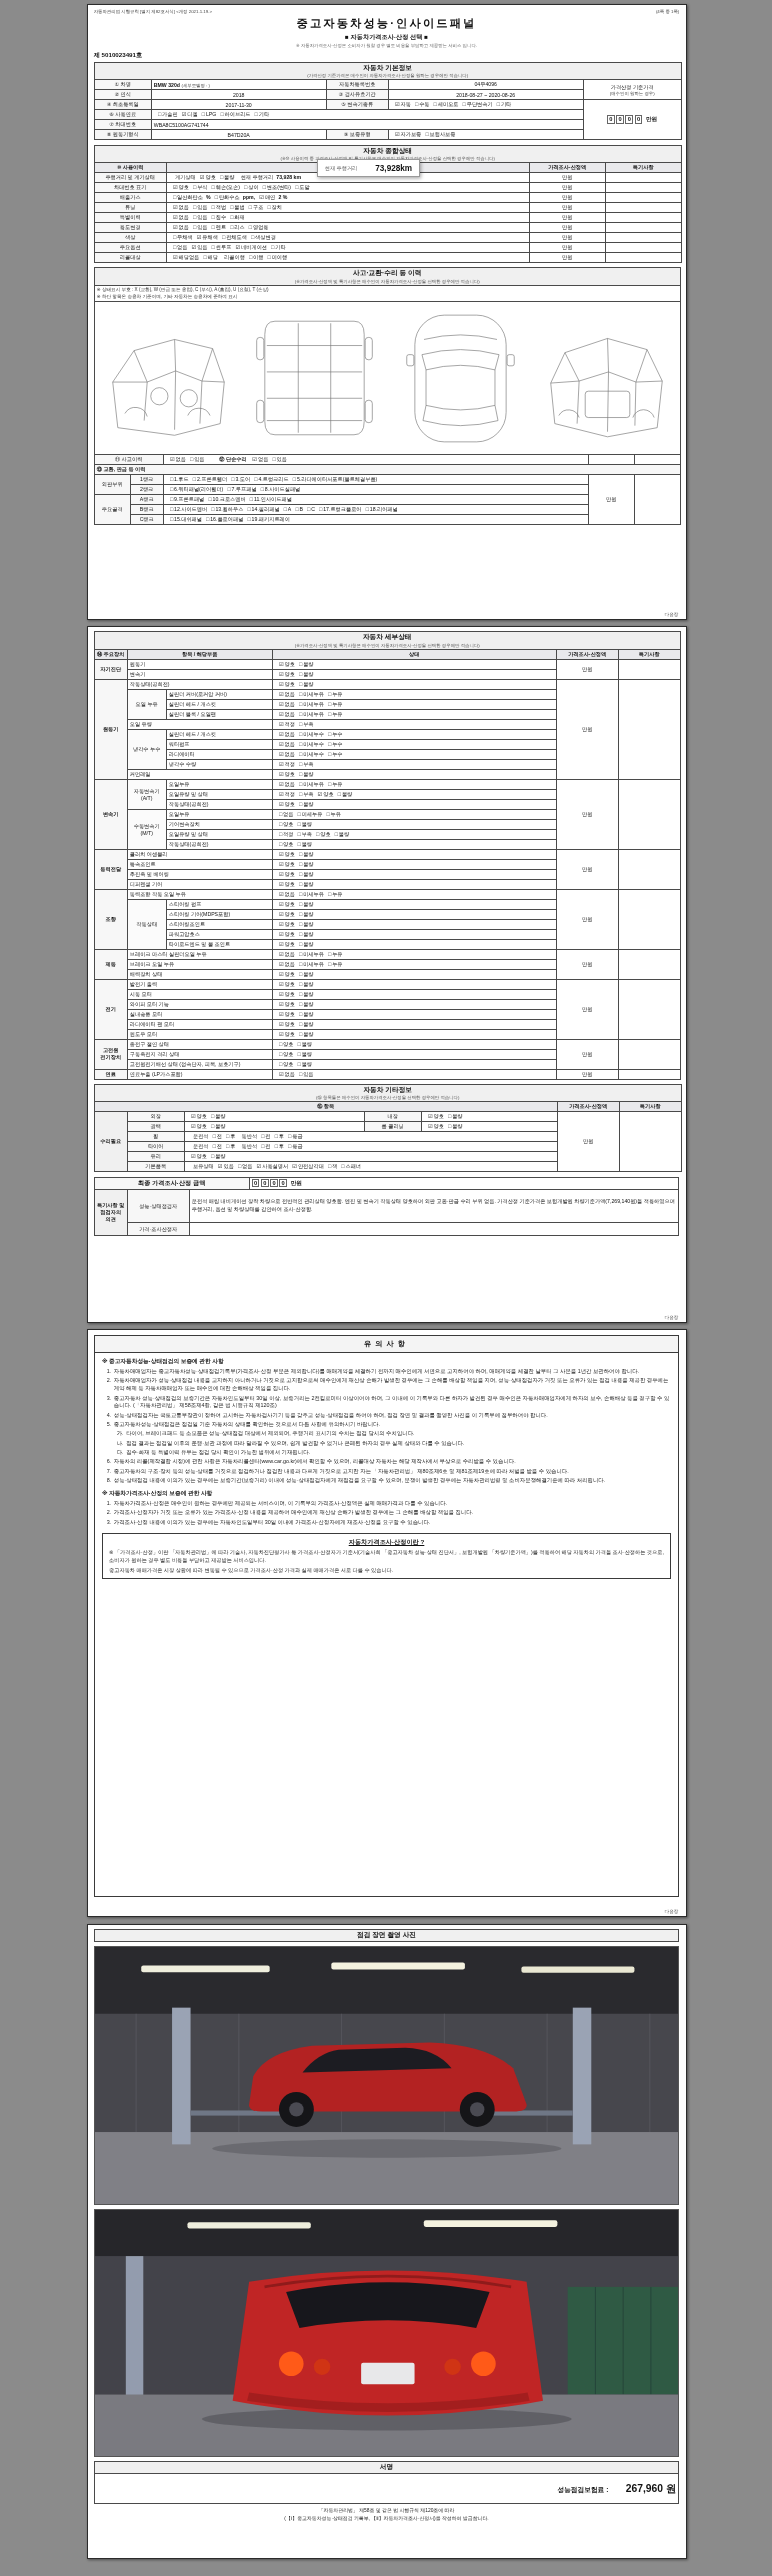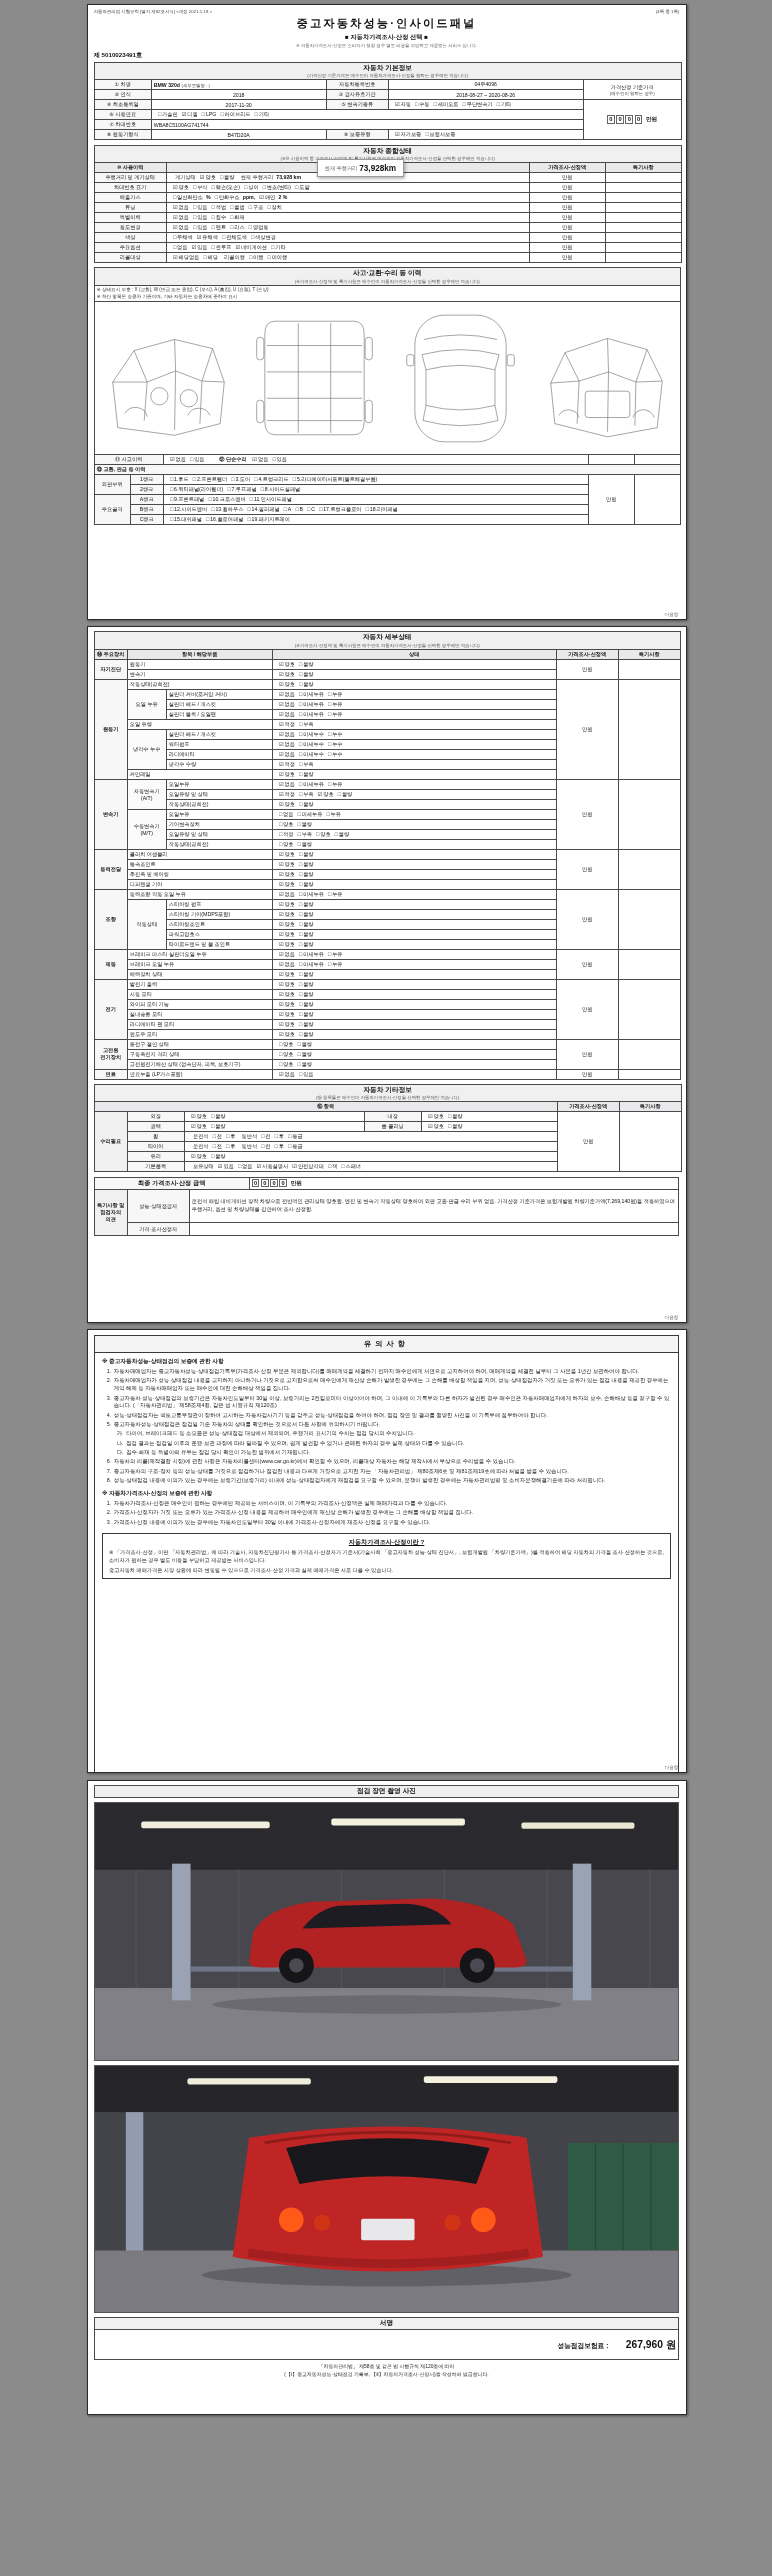--- a/index.html
+++ b/index.html
@@ -1,21 +1,21 @@
 <!DOCTYPE html>
 <html style="font-size:8.2px"><head>
 <meta charset="utf-8">
 <style>
 *{margin:0;padding:0;box-sizing:border-box}
 html,body{width:773px;height:2576px}
 body{background:#8b8b8b;font-family:"Liberation Sans","DejaVu Sans",sans-serif;color:#111;overflow:hidden}
 .page{position:relative;width:600px;margin:0 auto 6.2px;background:#fff;border:0.5px solid #2b2b2b;padding:4.1px 6.2px;box-shadow:0.5px 1px 2.6px rgba(0,0,0,.45);overflow:hidden}
 #p1{margin-top:4.1px;height:616px}
 #p2{height:697px}
-#p3{height:444px}
+#p3{height:588px}
 #p4{height:635px}
 .topline{display:flex;justify-content:space-between;margin-bottom:1px}
 .tiny{font-size:4.4px;color:#444}
 .doc-title{text-align:center;font-size:11.3px;font-weight:bold;letter-spacing:2.1px;margin-top:2.1px}
 .doc-sub{text-align:center;font-size:6.2px;font-weight:bold;margin-top:1.5px}
 .doc-note{text-align:center;font-size:4.4px;color:#666;margin:1px 0 3.1px}
 .doc-no{font-size:6.2px;font-weight:bold;margin-bottom:2.1px}
 table.form{border-collapse:collapse;width:100%;table-layout:fixed}
 .form td{border:0.5px solid #4a4a4a;font-size:5.2px;padding:1px 2.1px;vertical-align:middle;word-break:keep-all}
 .secbar{background:#f0f0f0;padding:1.5px 1px}
@@ -35,21 +35,21 @@
 .legend div{font-size:4.6px;color:#333;line-height:1.5}
 .diagrow{display:flex;justify-content:space-between;padding:2.1px 1px}
 .diagram{width:141px;height:145px}
 .vertlab{background:#f0f0f0;text-align:center;font-weight:bold;font-size:5.2px}
 .devcell{background:#f7f7f7;text-align:center;font-weight:bold}
 .subcell{background:#fbfbfb;text-align:center}
 .itemcell{padding-left:3.1px}
 .opiniontext{font-size:5.2px;line-height:1.5;padding:2.1px 3.1px;vertical-align:top}
 .digit{display:inline-block;width:7.7px;height:8.2px;border:0.5px solid #666;margin-right:1.5px;text-align:center;line-height:7.7px;font-size:5.7px;font-weight:bold}
 .unit{font-size:5.7px;font-weight:bold;margin-left:2.1px}
-.odometer-pop{position:absolute;left:229px;top:154px;background:#fff;border:0.5px solid #9a9a9a;box-shadow:1px 1.5px 3.6px rgba(0,0,0,.35);padding:3.6px 7.2px;display:flex;align-items:center;gap:2px;z-index:6}
+.odometer-pop{position:absolute;left:229px;top:154px;background:#fff;border:0.5px solid #9a9a9a;box-shadow:1px 1.5px 3.6px rgba(0,0,0,.35);padding:3.6px 7.2px;display:flex;align-items:center;gap:18px;z-index:6}
 .odo-label{font-size:5.2px;color:#555}
 .odo-value{font-size:8.2px;font-weight:bold}
 .nextpage{position:absolute;right:7.2px;bottom:2.6px;font-size:4.6px;color:#555}
 .noticebox{border:0.8px solid #3a3a3a;padding:5.2px 7.2px;min-height:562px}
 .notice-title-row{text-align:center;border-bottom:0.5px solid #3a3a3a;margin:-5.2px -7.2px 4.1px;padding:3.1px 0;background:#f4f4f4}
 .notice-title{font-size:7.2px;font-weight:bold;letter-spacing:4.1px}
 .notice-head{font-size:5.7px;font-weight:bold;margin:5.2px 0 2.1px}
 .notice-item{display:flex;gap:2.6px;font-size:5.4px;line-height:1.45;margin:1.5px 0;color:#1c1c1c}
 .notice-item .notice-num{flex:0 0 9.3px;text-align:right}
 .notice-item.ind1{padding-left:12.4px}

